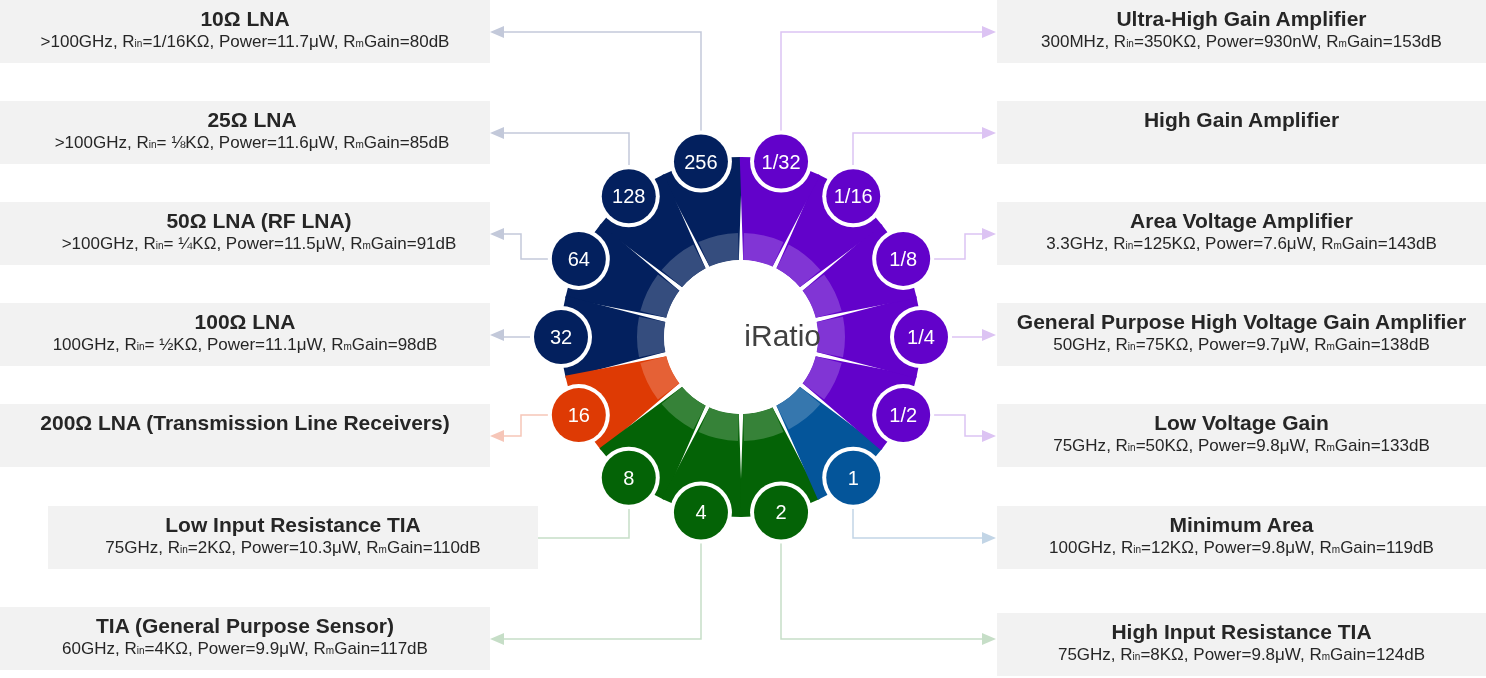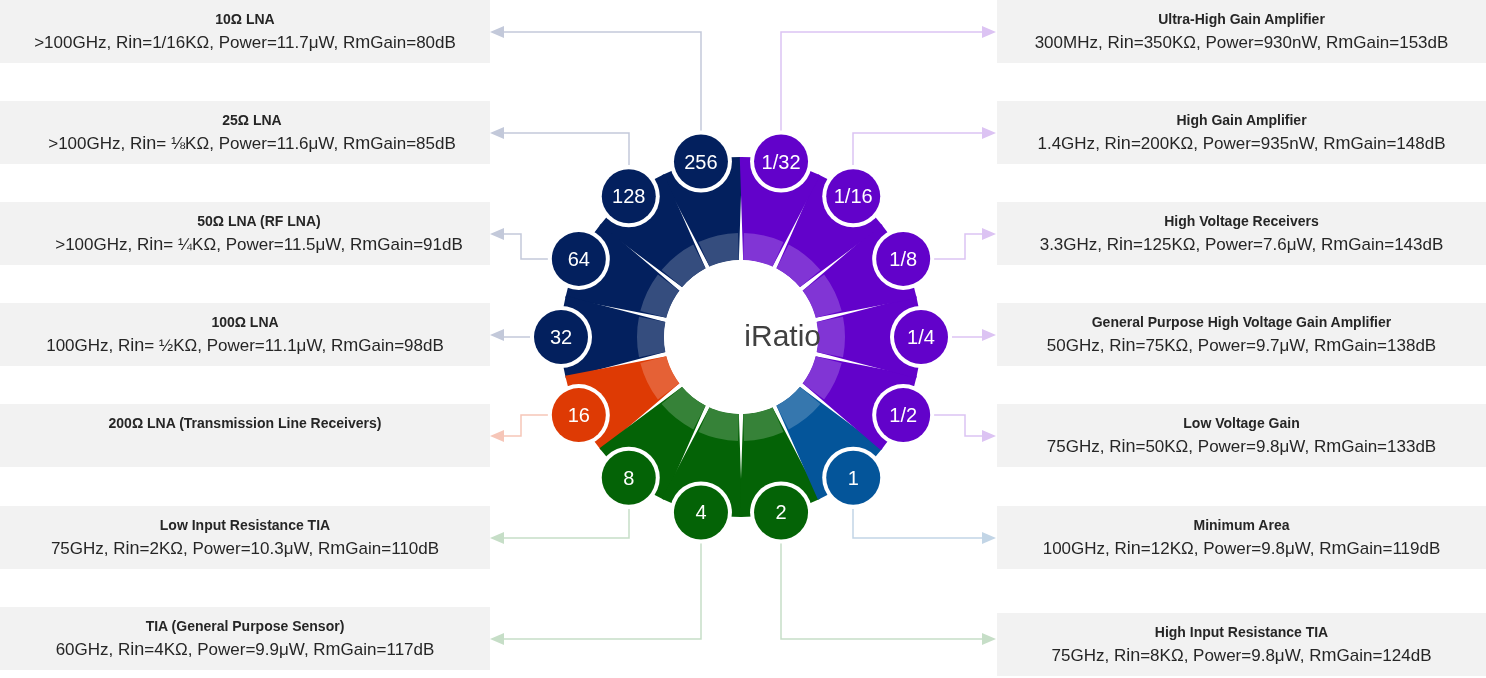--- a/index.html
+++ b/index.html
@@ -2,23 +2,23 @@
 <html><head>
 <meta charset="utf-8">
 <style>
   html, body { margin: 0; padding: 0; background: #ffffff; }
   body { width: 1486px; height: 678px; position: relative; overflow: hidden;
          font-family: "Liberation Sans", "DejaVu Sans", sans-serif; }
   .box { position: absolute; width: 490px; height: 63px; background: #f2f2f2;
          text-align: center; color: #262626; box-sizing: border-box; padding-top: 8px; }
   .box.left { left: 0; }
   .box.right { left: 997px; width: 489px; }
-  .box .title { font-weight: bold; font-size: 14px; line-height: 22px; color: #262626; }
+  .box .title { font-weight: bold; font-size: 21px; line-height: 22px; color: #262626; }
   .box .spec { font-size: 17px; line-height: 24px; color: #262626; white-space: nowrap; }
-  .box .spec .sub { font-size: 18px; }
+  .box .spec .sub { font-size: 10px; }
   #wheel { position: absolute; left: 0; top: 0; width: 1486px; height: 678px; }
   .center-label { position: absolute; left: 661px; top: 316px; width: 160px; text-align: right;
                   font-size: 30px; color: #404040; line-height: 40px; }
 </style>
 </head>
 <body>
 
 <svg id="wheel" xmlns="http://www.w3.org/2000/svg" width="1486" height="678" viewBox="0 0 1486 678">
   <g id="connectors">
       <path d="M701,131 L701,32 L502,32" fill="none" stroke="#c3c9da" stroke-width="1.5"></path>
@@ -170,40 +170,39 @@
       <div class="title">50Ω LNA (RF LNA)</div>
       <div class="spec"><span>&gt;100GHz</span>, <span><span>R</span><span class="sub">in</span>=</span><span> ¼KΩ</span>, <span>Power=</span><span>11.5μW</span>, <span><span>R</span><span class="sub">m</span><span>Gain=</span></span><span>91dB</span></div>
     </div>
     <div class="box left" style="top: 303px;">
       <div class="title">100Ω LNA</div>
       <div class="spec"><span>100GHz</span>, <span><span>R</span><span class="sub">in</span>=</span><span> ½KΩ</span>, <span>Power=</span><span>11.1μW</span>, <span><span>R</span><span class="sub">m</span><span>Gain=</span></span><span>98dB</span></div>
     </div>
     <div class="box left" style="top: 404px;">
       <div class="title">200Ω LNA (Transmission  Line Receivers)</div>
     </div>
-    <div class="box left" style="top: 506px;">
+    <div class="box left" style="top: 506px; margin-left: 48px;">
       <div class="title">Low Input Resistance TIA</div>
       <div class="spec"><span>75GHz</span>, <span><span>R</span><span class="sub">in</span>=</span><span>2KΩ</span>, <span>Power=</span><span>10.3μW</span>, <span><span>R</span><span class="sub">m</span><span>Gain=</span></span><span>110dB</span></div>
     </div>
     <div class="box left" style="top: 607px;">
       <div class="title">TIA  (General Purpose Sensor)</div>
       <div class="spec"><span>60GHz</span>, <span><span>R</span><span class="sub">in</span>=</span><span>4KΩ</span>, <span>Power=</span><span>9.9μW</span>, <span><span>R</span><span class="sub">m</span><span>Gain=</span></span><span>117dB</span></div>
     </div>
   </div>
 <div id="right-boxes">
     <div class="box right" style="top: 0px;">
       <div class="title">Ultra-High Gain Amplifier</div>
       <div class="spec"><span>300MHz</span>, <span><span>R</span><span class="sub">in</span>=</span><span>350KΩ</span>, <span>Power=</span><span>930nW</span>, <span><span>R</span><span class="sub">m</span><span>Gain=</span></span><span>153dB</span></div>
     </div>
     <div class="box right" style="top: 101px;">
       <div class="title">High Gain Amplifier</div>
-      <div class="spec"><span>1.4GHz</span>, <span><span>R</span><span class="sub">in</span>=</span><span>200KΩ</span>, <span>Power=</span><span>935nW</span>, <span><span>R</span><span class="sub">m</span><span>Gain=</span></span><span>148dB</span></div>
     </div>
     <div class="box right" style="top: 202px;">
-      <div class="title">High Voltage Receivers</div>
+      <div class="title">Area Voltage Amplifier</div>
       <div class="spec"><span>3.3GHz</span>, <span><span>R</span><span class="sub">in</span>=</span><span>125KΩ</span>, <span>Power=</span><span>7.6μW</span>, <span><span>R</span><span class="sub">m</span><span>Gain=</span></span><span>143dB</span></div>
     </div>
     <div class="box right" style="top: 303px;">
       <div class="title">General Purpose High Voltage Gain Amplifier</div>
       <div class="spec"><span>50GHz</span>, <span><span>R</span><span class="sub">in</span>=</span><span>75KΩ</span>, <span>Power=</span><span>9.7μW</span>, <span><span>R</span><span class="sub">m</span><span>Gain=</span></span><span>138dB</span></div>
     </div>
     <div class="box right" style="top: 404px;">
       <div class="title">Low Voltage Gain</div>
       <div class="spec"><span>75GHz</span>, <span><span>R</span><span class="sub">in</span>=</span><span>50KΩ</span>, <span>Power=</span><span>9.8μW</span>, <span><span>R</span><span class="sub">m</span><span>Gain=</span></span><span>133dB</span></div>
     </div>

